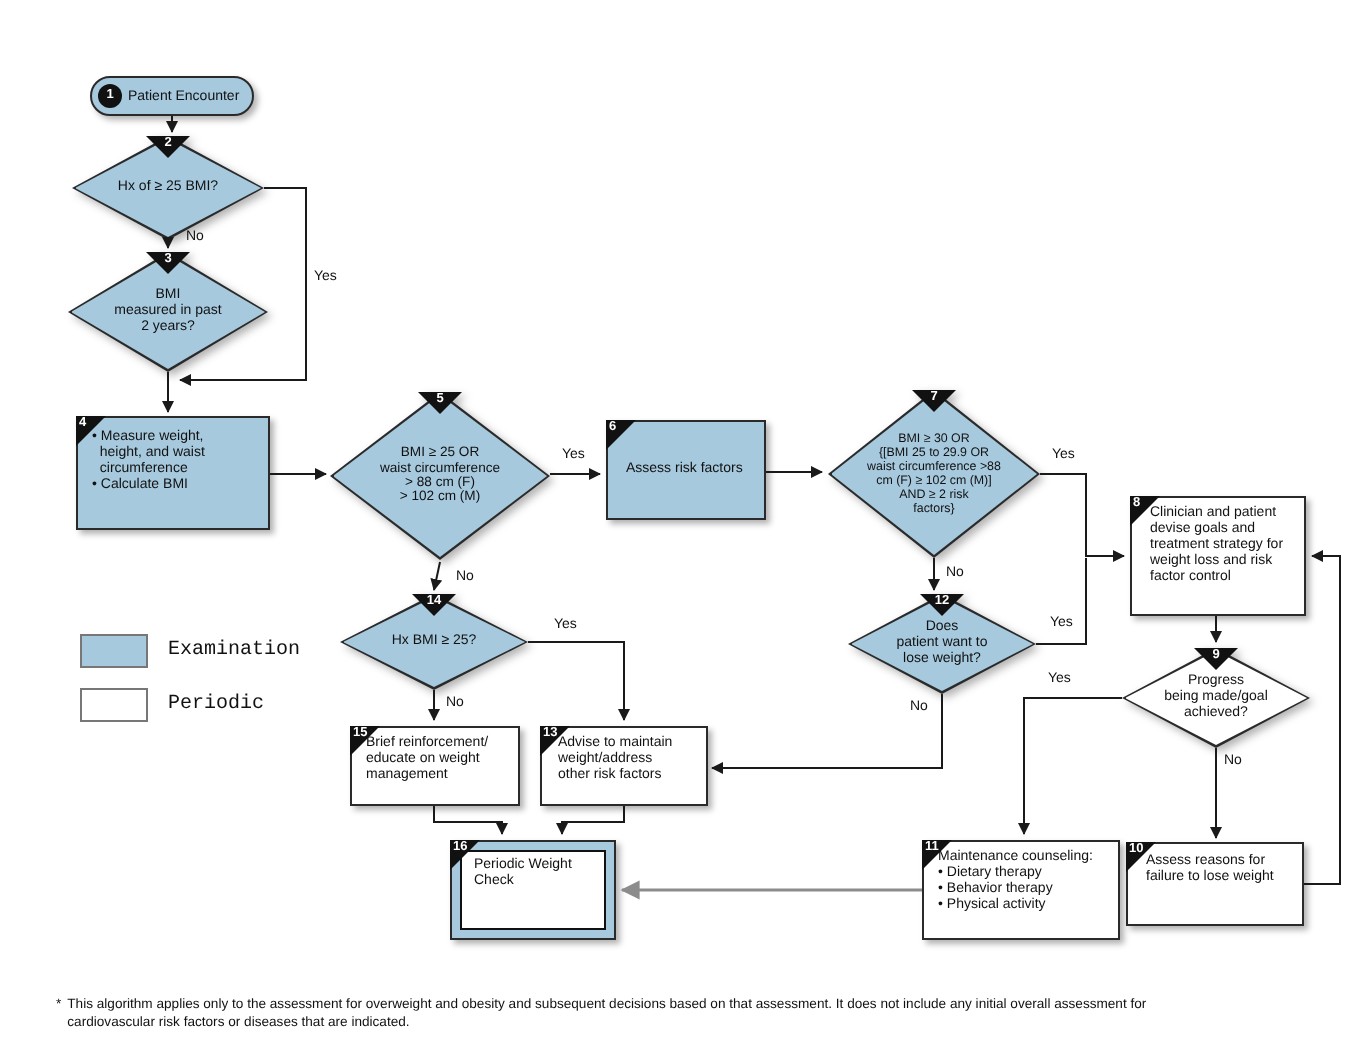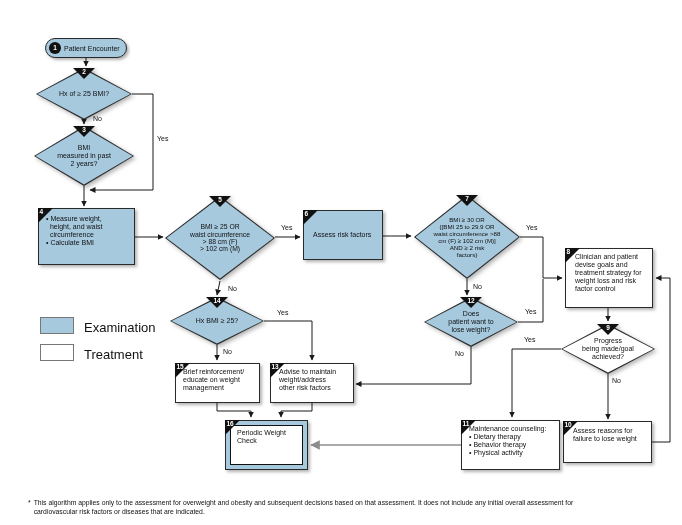--- a/index.html
+++ b/index.html
@@ -45,21 +45,21 @@
          background:var(--examination_fill,#a6c9de);box-shadow:2px 2px 3px rgba(0,0,0,.3);z-index:1;}
   .frame .inner{position:relative;border:1px solid #111;background:#fff;width:100%;height:100%;
                 box-sizing:border-box;}
   .frame .txt{position:absolute;left:6px;top:3px;white-space:pre-line;font-size:7px;line-height:1.2;}
 
   .elabel{position:absolute;font-size:7px;z-index:4;}
   .legend-swatch{position:absolute;width:34px;height:17px;border:1.5px solid #777;
                  box-sizing:border-box;z-index:1;}
   .legend-swatch.exam{background:var(--examination_fill,#a6c9de);}
   .legend-swatch.treat{background:#fff;}
-  .legend-label{position:absolute;font-size:13px;z-index:1;}
+  .legend-label{position:absolute;font-size:10px;z-index:1;font-family:Liberation Mono, monospace;}
 
   .footnote{position:absolute;left:28px;top:499px;width:650px;display:flex;
             font-size:6.8px;line-height:1.3;z-index:1;}
   .fn-marker{margin-right:3px;}
   .fn-text{white-space:pre-line;}
 </style>
 </head>
 <body>
 
 <div id="canvas">
@@ -231,21 +231,21 @@
   <div class="elabel" style="left:525px;top:308px">Yes</div>
   <div class="elabel" style="left:455px;top:350px">No</div>
   <div class="elabel" style="left:277px;top:309px">Yes</div>
   <div class="elabel" style="left:223px;top:348px">No</div>
   <div class="elabel" style="left:524px;top:336px">Yes</div>
   <div class="elabel" style="left:612px;top:377px">No</div>
 
   <div class="legend-swatch exam" style="left:40px;top:317px"></div>
   <div class="legend-label" style="left:84px;top:320px">Examination</div>
   <div class="legend-swatch treat" style="left:40px;top:344px"></div>
-  <div class="legend-label" style="left:84px;top:347px">Treatment</div>
+  <div class="legend-label" style="left:84px;top:347px">Periodic</div>
 
   <div class="footnote">
     <span class="fn-marker">*</span>
     <div class="fn-text">This algorithm applies only to the assessment for overweight and obesity and subsequent decisions based on that assessment. It does not include any initial overall assessment for
 cardiovascular risk factors or diseases that are indicated.</div>
   </div>
 
 </div>
 
 </body></html>

